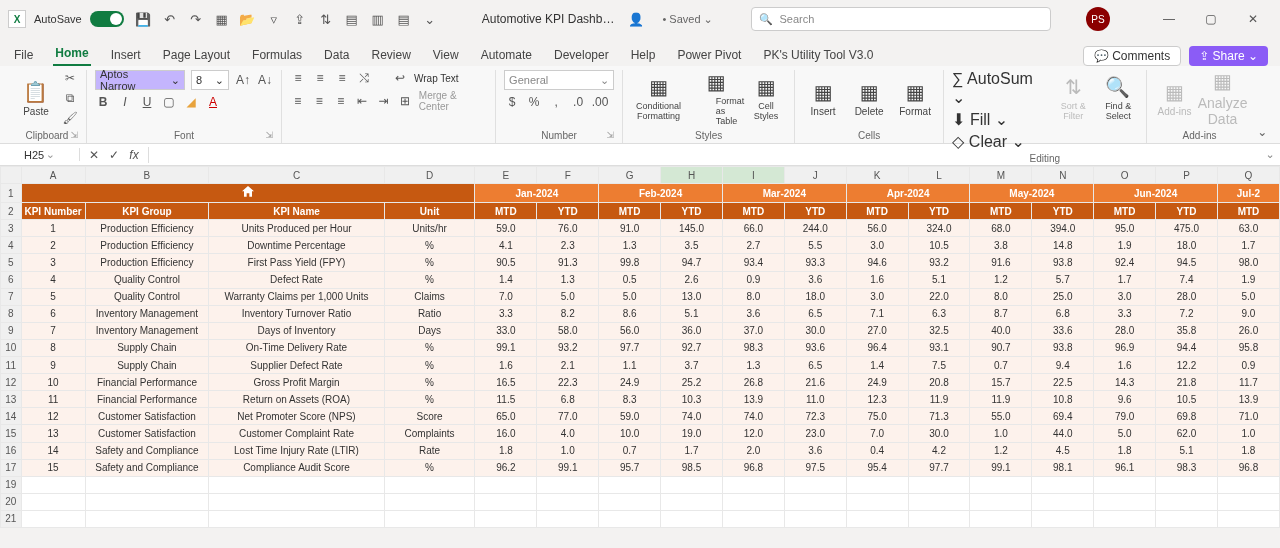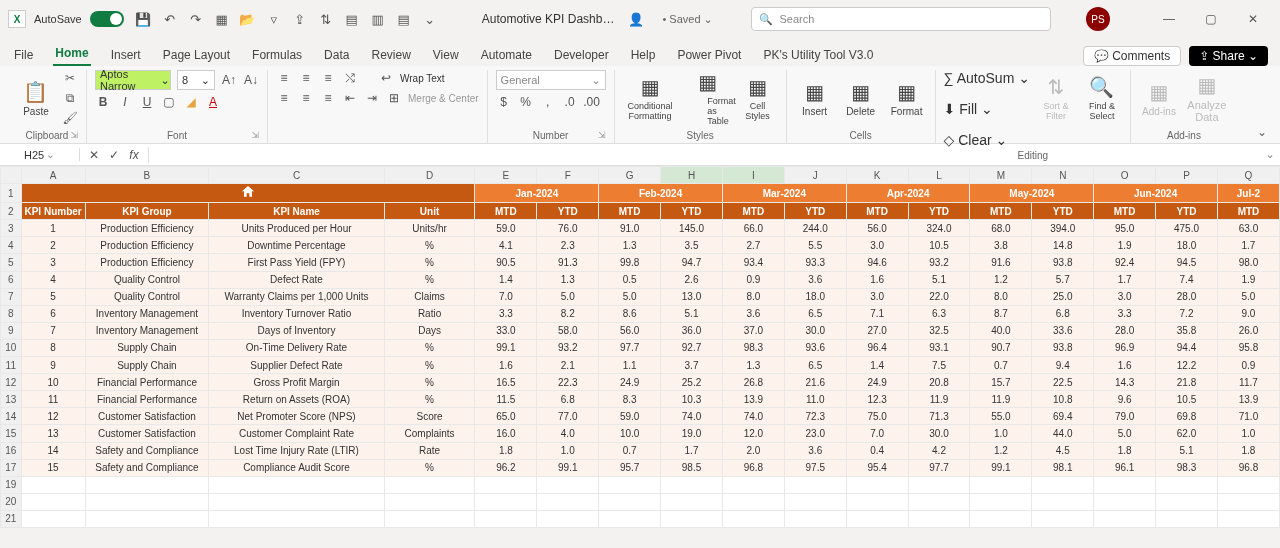--- a/index.html
+++ b/index.html
@@ -20,34 +20,34 @@
 .win-btns { margin-left: auto; display: flex; gap: 4px; align-items: center; }
 .user-circ { width: 24px; height: 24px; border-radius: 50%; background: #8b0000; color: #fff; display: flex; align-items: center; justify-content: center; font-size: 10px; margin-right: 36px; }
 .win-btn { width: 38px; height: 28px; display: flex; align-items: center; justify-content: center; font-size: 12px; color: #555; cursor: pointer; }
 
 
 .ribbon-tabs { height: 28px; background: #f3f2f1; display: flex; align-items: flex-end; padding: 0 12px; gap: 18px; }
 .ribbon-tab { font-size: 12px; padding: 4px 2px; color: #444; cursor: pointer; }
 .ribbon-tab.active { border-bottom: 2px solid #107c41; font-weight: 600; color: #107c41; }
 .ribbon-right { margin-left: auto; display: flex; gap: 8px; align-items: center; }
 .comments-btn { background: #fff; border: 1px solid #ccc; border-radius: 4px; padding: 2px 10px; font-size: 12px; cursor: pointer; }
-.share-btn { background: #000000; color: #fff; border-radius: 4px; padding: 3px 10px; font-size: 12px; cursor: pointer; }
+.share-btn { background: #8b5cf6; color: #fff; border-radius: 4px; padding: 3px 10px; font-size: 12px; cursor: pointer; }
 
 
 .ribbon { height: 78px; background: #f8f8f8; border-bottom: 1px solid #ddd; display: flex; padding: 4px 8px 0; }
 .rgroup { display: flex; flex-direction: column; border-right: 1px solid #e0e0e0; padding: 0 8px; }
 .rgroup-body { flex: 1; display: flex; align-items: flex-start; gap: 6px; }
 .rgroup-lbl { text-align: center; font-size: 10px; color: #666; padding: 2px 0; position: relative; }
 .rgroup-lbl.launch::after { content: "⇲"; position: absolute; right: 0; font-size: 9px; color: #999; }
 .big-btn { display: flex; flex-direction: column; align-items: center; justify-content: center; width: 40px; height: 56px; font-size: 10px; cursor: pointer; color: #444; gap: 2px; }
 .big-btn .ic { font-size: 20px; }
 .mini-col { display: flex; flex-direction: column; gap: 4px; font-size: 11px; }
 .mini-row { display: flex; gap: 6px; align-items: center; }
 .mini-btn { width: 16px; height: 16px; display: flex; align-items: center; justify-content: center; cursor: pointer; color: #555; font-size: 12px; }
-.font-name { width: 76px; height: 20px; border: 1px solid #ccc; background: #bef264; font-size: 11px; padding: 0 4px; display: flex; align-items: center; justify-content: space-between; gap: 25px; }
+.font-name { width: 90px; height: 20px; border: 1px solid #ccc; background: #c4b5fd; font-size: 11px; padding: 0 4px; display: flex; align-items: center; justify-content: space-between; gap: 25px; }
 .font-size { width: 38px; height: 20px; border: 1px solid #ccc; background: #fff; font-size: 11px; padding: 0 4px; display: flex; align-items: center; justify-content: space-between; }
 .num-fmt { width: 110px; height: 20px; border: 1px solid #ccc; background: #fff; font-size: 11px; padding: 0 4px; color: #888; display: flex; align-items: center; justify-content: space-between; }
 .ribbon-collapse { margin-left: auto; width: 20px; display: flex; align-items: flex-end; justify-content: center; font-size: 12px; color: #666; cursor: pointer; padding-bottom: 4px; }
 
 
 .fxbar { height: 22px; background: #fff; border-bottom: 1px solid #ddd; display: flex; align-items: center; }
 .namebox { width: 80px; border-right: 1px solid #ddd; padding: 0 24px; font-size: 11px; display: flex; justify-content: space-between; align-items: center; }
 .fx-btns { display: flex; gap: 4px; padding: 0 6px; border-right: 1px solid #ddd; color: #999; }
 .fx-input { flex: 1; padding: 0 6px; font-size: 11px; }
 .fx-expand { width: 20px; text-align: center; color: #888; cursor: pointer; }
@@ -245,21 +245,21 @@
       <div class="big-btn">
           <span class="ic">▦</span>
           <span>Format</span>
         </div>
     </div>
     <div class="rgroup-lbl">Cells</div>
   </div>
 
   <div class="rgroup">
     <div class="rgroup-body">
-      <div class="mini-col" style="font-size:14px;gap:15px;">
+      <div class="mini-col" style="font-size:16px;gap:3px;">
         <span>∑ <span>AutoSum</span> ⌄</span>
         <span>⬇ <span>Fill</span> ⌄</span>
         <span>◇ <span>Clear</span> ⌄</span>
       </div>
       <div class="big-btn" style="width:40px;color:#bbb;">
           <span class="ic">⇅</span>
           <span style="font-size:9px;text-align:center;">Sort &amp; Filter</span>
         </div>
       <div class="big-btn" style="width:40px;">
           <span class="ic">🔍</span>
@@ -270,21 +270,21 @@
   </div>
 
   <div class="rgroup" style="border-right:none;">
     <div class="rgroup-body">
       <div class="big-btn" style="color:#bbb;">
           <span class="ic">▦</span>
           <span>Add-ins</span>
         </div>
       <div class="big-btn" style="color:#bbb;width:44px;">
           <span class="ic">▦</span>
-          <span style="font-size:11px;text-align:center;">Analyze Data</span>
+          <span style="font-size:14px;text-align:center;">Analyze Data</span>
         </div>
     </div>
     <div class="rgroup-lbl">Add-ins</div>
   </div>
   <div class="ribbon-collapse">⌄</div>
 </div>
 
 <div class="fxbar">
   <div class="namebox">
       <span>H25</span>

